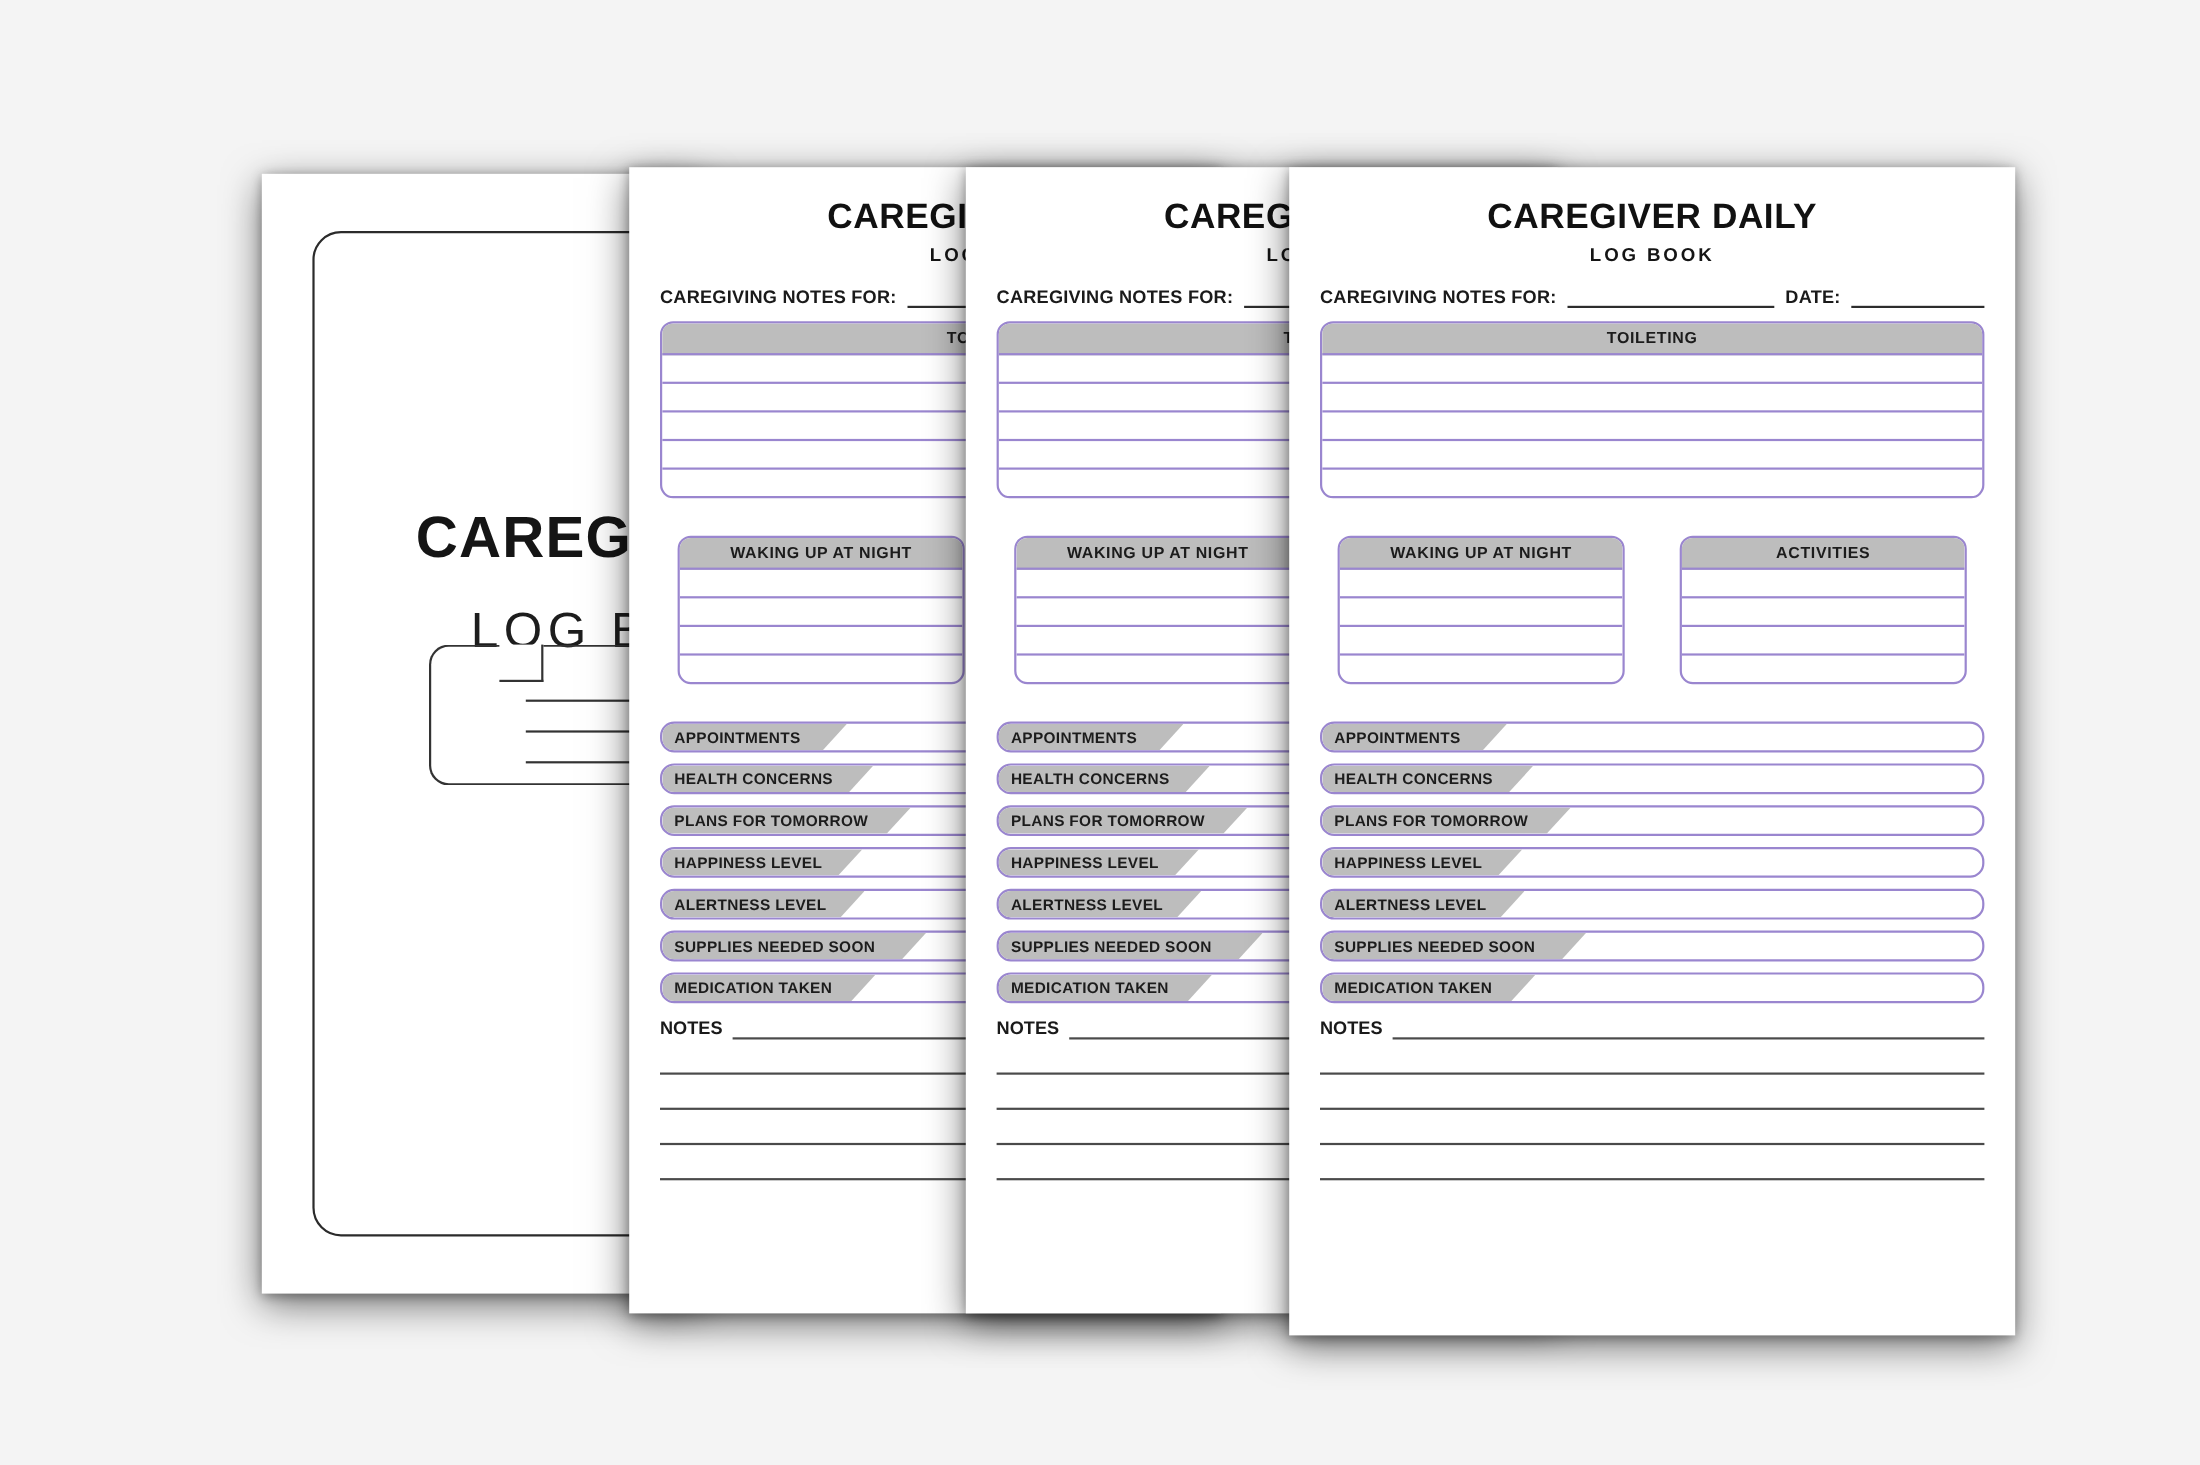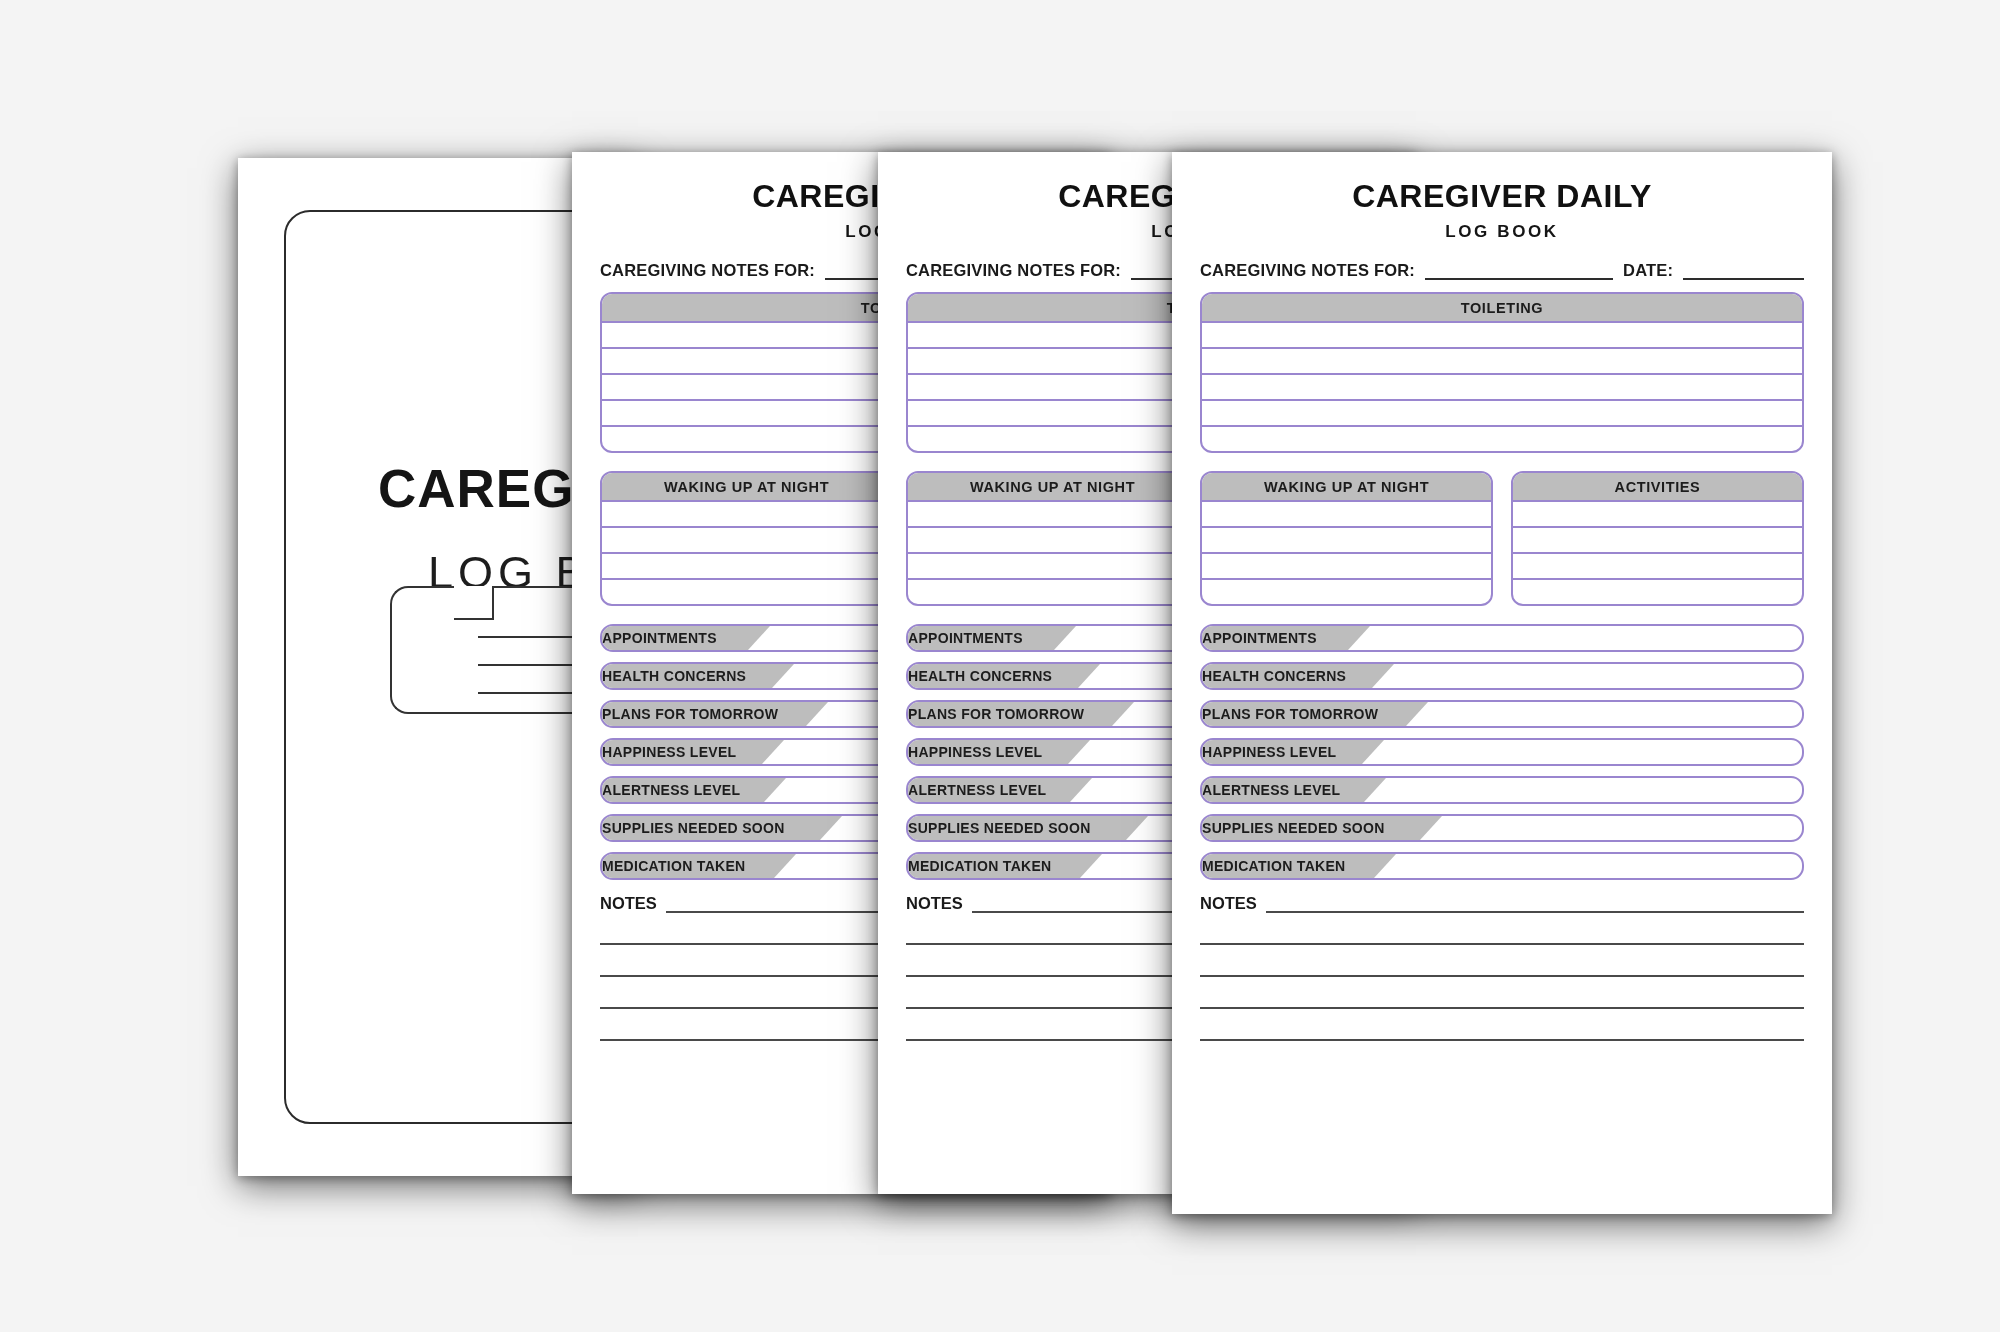--- a/index.html
+++ b/index.html
@@ -183,21 +183,21 @@
     height: 24px;
   }
   .ruled-line:last-child { border-bottom: none; }
 
   .two-col {
     display: flex;
     gap: 18px;
     margin: 18px 28px 0 28px;
   }
   .two-col .ruled-box {
-    margin: 0;
+    margin: 16px;
     flex: 1 1 0;
   }
 
   
   .tab-rows { margin: 18px 28px 0 28px; }
   .tab-row {
     position: relative;
     height: 28px;
     margin-bottom: 10px;
     border: 2px solid #9a86cf;
@@ -206,20 +206,21 @@
     box-sizing: border-box;
     overflow: hidden;
   }
   .tab-chip {
     position: absolute;
     left: 0; top: 0;
     height: 100%;
     background: #bdbdbd;
     display: flex;
     align-items: center;
+    padding-left: 11px;
     padding-right: 26px;
     font-size: 14px;
     font-weight: 600;
     letter-spacing: 0.3px;
     color: #1c1c1c;
     white-space: nowrap;
     clip-path: polygon(0 0, 100% 0, calc(100% - 22px) 100%, 0 100%);
     box-sizing: border-box;
   }
 

